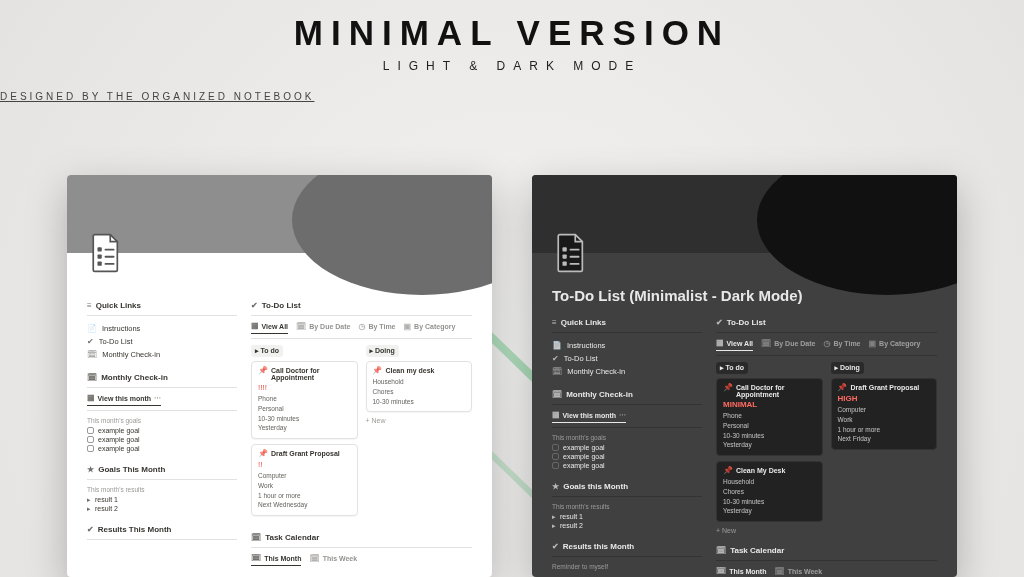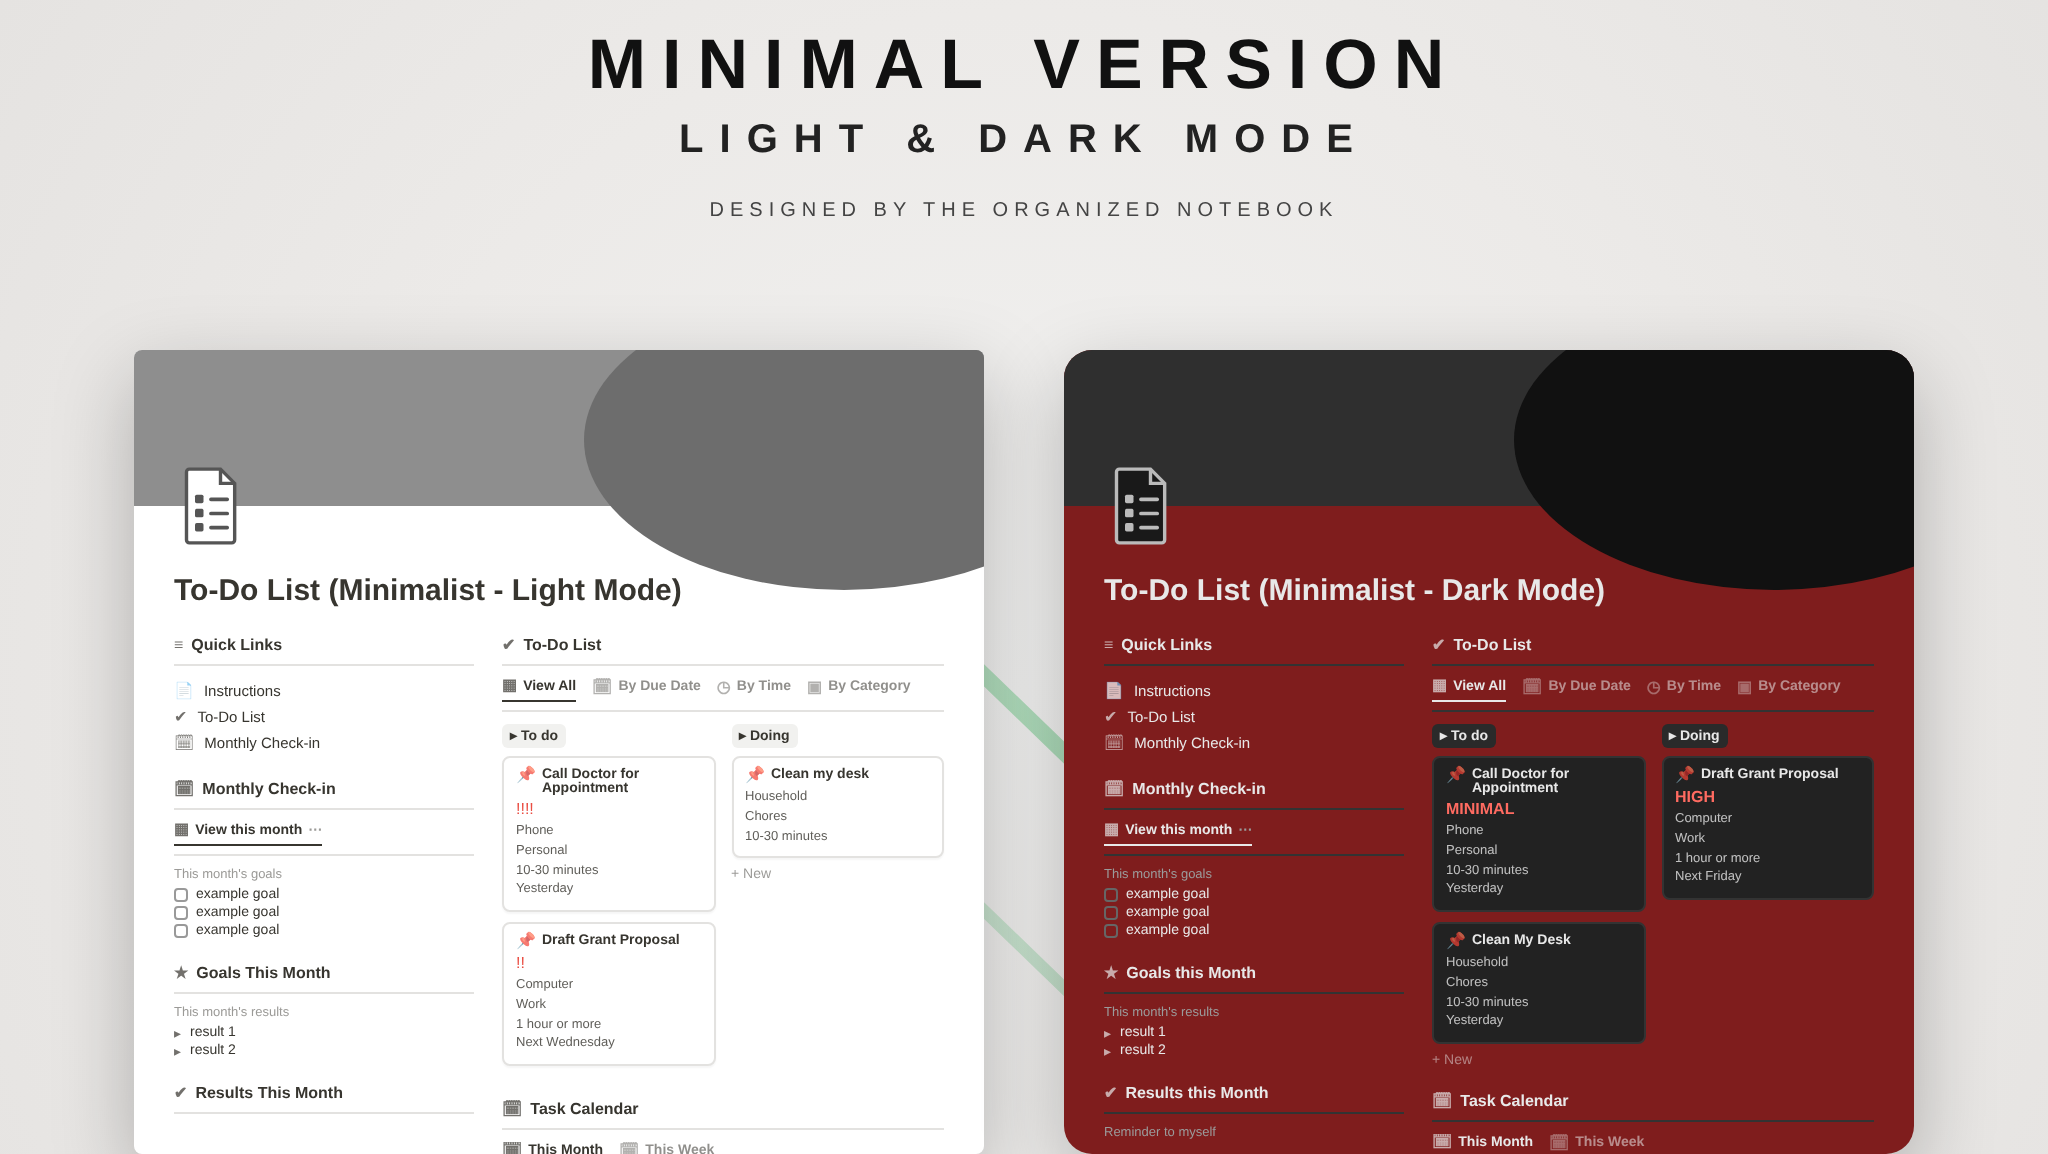--- a/index.html
+++ b/index.html
@@ -9,34 +9,34 @@
     background: radial-gradient(circle at 50% 60%, #f2f2f1 0%, #eceae8 55%, #e5e3e1 100%);
     color: #111;
     position: relative;
   }
   
   .promo-title {
     text-align:center; padding-top:13px;
     font-size:35px; font-weight:800; letter-spacing:8px; color:#111;
   }
   .promo-sub {
-    text-align:center; font-size:20px; font-weight:700; letter-spacing:8px; color:#222; margin-top:6px;
+    text-align:center; font-size:12px; font-weight:400; letter-spacing:8px; color:#222; margin-top:6px;
   }
   .promo-credit {
-    text-align:center; font-size:10px; letter-spacing:3px; color:#444; margin-top:18px;
+    font-size:10px; letter-spacing:3px; color:#444; margin-top:18px;text-decoration:underline;
   }
   .shots { position:absolute; top:175px; left:0; right:0; bottom:0; display:flex; justify-content:center; gap:40px; padding:0 60px; }
 
   .page {
     width:425px; height:402px; overflow:hidden; border-radius:4px;
     box-shadow: 0 14px 40px rgba(0,0,0,.25);
     position:relative;
   }
   .page.light { background:#fff; color:#37352f; }
-  .page.dark  { background:#7f1d1d; color:#e8e8e8;border-radius:14px; }
+  .page.dark  { background:#404040; color:#e8e8e8; }
   .dark .muted { color:#9b9b9b; }
   .light .muted { color:#9b9a97; }
 
   .cover { height:78px; background:#8e8e8e; position:relative; }
   .dark .cover { background:#2f2f2f; }
   .cover .swoosh {
     position:absolute; right:-60px; top:-30px; width:260px; height:150px; border-radius:50%;
     background:#6d6d6d;
   }
   .dark .cover .swoosh { background:#111; }
@@ -118,21 +118,20 @@
             <rect x="6" y="10" width="3" height="3" rx=".6"></rect>
             <rect x="6" y="15" width="3" height="3" rx=".6"></rect>
             <rect x="6" y="20" width="3" height="3" rx=".6"></rect>
             <rect x="11" y="11" width="7" height="1.3" rx=".6"></rect>
             <rect x="11" y="16" width="7" height="1.3" rx=".6"></rect>
             <rect x="11" y="21" width="7" height="1.3" rx=".6"></rect>
           </g>
         </svg>
     </span>
     <div class="content">
-      <div class="page-title">To-Do List (Minimalist - Light Mode)</div>
       <div class="cols">
 
         <div class="left">
           <div class="block">
             <div class="block-h">
                 <span class="ico">≡</span>
                 <span>Quick Links</span>
               </div>
             <hr class="hr">
             <div class="link-row">

